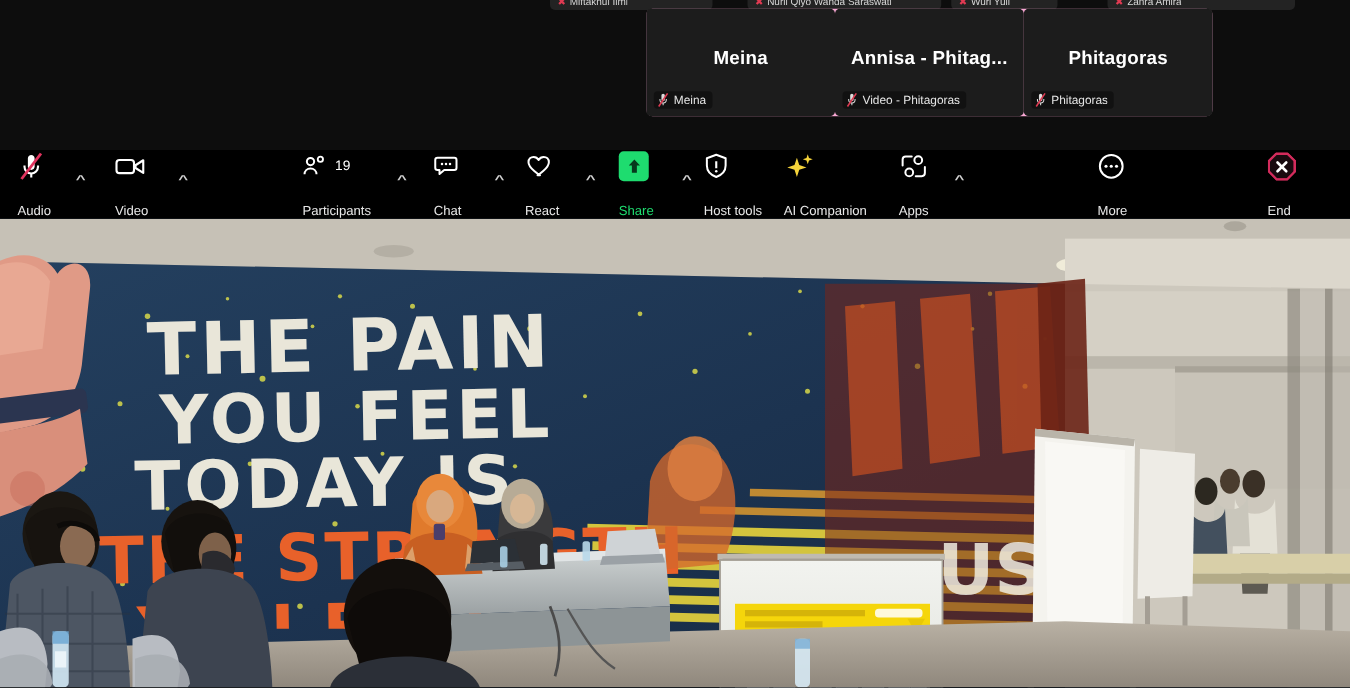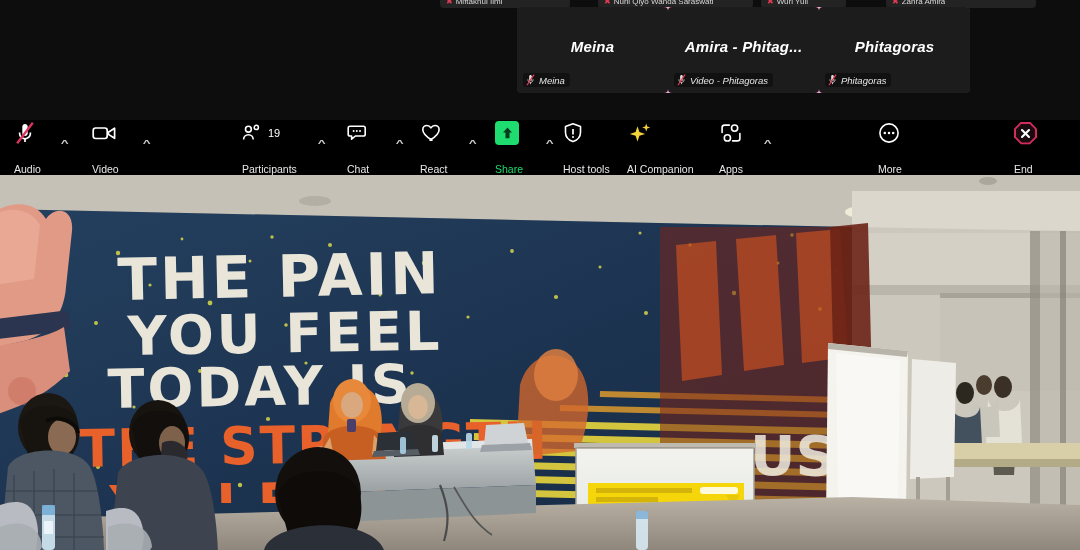--- a/index.html
+++ b/index.html
@@ -9,21 +9,21 @@
   .app { position:relative; width:1080px; height:550px; background:#0d0d0d; }
 
   
   .strip-zone { position:absolute; left:0; top:0; width:1080px; height:120px; background:#0d0d0d; overflow:hidden; }
 
   .strip-row-clipped { position:absolute; left:440px; top:-14px; width:600px; height:22px; display:flex; gap:8px; }
   .clip-tile { background:#232323; border-radius:4px; height:22px; display:flex; align-items:flex-end; padding:0 6px 2px 6px; }
   .clip-tile .nm { font-size:8px; color:#d8d8d8; white-space:nowrap; overflow:hidden; }
   .clip-tile .mic { color:#e03a52; font-size:8px; margin-right:3px; }
 
-  .tile-panel { position:absolute; left:517px; top:7px; width:453px; height:86px; background:#f9a8d4; border-radius:5px; display:flex;font-style:italic; }
+  .tile-panel { position:absolute; left:517px; top:7px; width:453px; height:86px; background:#f9a8d4; border-radius:5px; display:flex; }
   .tile { flex:1; position:relative; background:#1c1c1c; border-radius:4px; overflow:hidden; }
   .tile .center-name { position:absolute; left:0; right:0; top:31px; text-align:center;
       font-size:15px; font-weight:bold; color:#ffffff; letter-spacing:.2px;
       white-space:nowrap; overflow:hidden; text-overflow:ellipsis; padding:0 4px; }
   .tile .corner { position:absolute; left:6px; bottom:6px; display:flex; align-items:center;
       gap:4px; background:rgba(0,0,0,.38); border-radius:3px; padding:1px 5px 1px 3px; max-width:94%; }
   .tile .corner .mic-ico { width:9px; height:12px; flex:none; }
   .tile .corner .cn { font-size:9.5px; color:#e6e6e6; white-space:nowrap; overflow:hidden; text-overflow:ellipsis; }
 
   
@@ -89,21 +89,21 @@
             <path d="M6 1.4c-1 0-1.8.8-1.8 1.8v4.3c0 1 .8 1.8 1.8 1.8s1.8-.8 1.8-1.8V3.2c0-1-.8-1.8-1.8-1.8z" fill="#ddd"></path>
             <path d="M2.6 7v.8c0 1.9 1.5 3.4 3.4 3.4s3.4-1.5 3.4-3.4V7" stroke="#ddd" stroke-width="1.1" fill="none"></path>
             <line x1="6" y1="11.2" x2="6" y2="13.6" stroke="#ddd" stroke-width="1.1"></line>
             <line x1="1.3" y1="15" x2="10.7" y2="0.9" stroke="#e03a52" stroke-width="1.7"></line>
           </svg>
           <span class="cn">Meina</span>
         </div>
       </div>
 
       <div class="tile">
-        <div class="center-name">Amira - Phitag...</div>
+        <div class="center-name">Annisa - Phitag...</div>
         <div class="corner">
           <svg class="mic-ico" viewBox="0 0 12 16">
             <path d="M6 1.4c-1 0-1.8.8-1.8 1.8v4.3c0 1 .8 1.8 1.8 1.8s1.8-.8 1.8-1.8V3.2c0-1-.8-1.8-1.8-1.8z" fill="#ddd"></path>
             <path d="M2.6 7v.8c0 1.9 1.5 3.4 3.4 3.4s3.4-1.5 3.4-3.4V7" stroke="#ddd" stroke-width="1.1" fill="none"></path>
             <line x1="6" y1="11.2" x2="6" y2="13.6" stroke="#ddd" stroke-width="1.1"></line>
             <line x1="1.3" y1="15" x2="10.7" y2="0.9" stroke="#e03a52" stroke-width="1.7"></line>
           </svg>
           <span class="cn">Video - Phitagoras</span>
         </div>
       </div>

